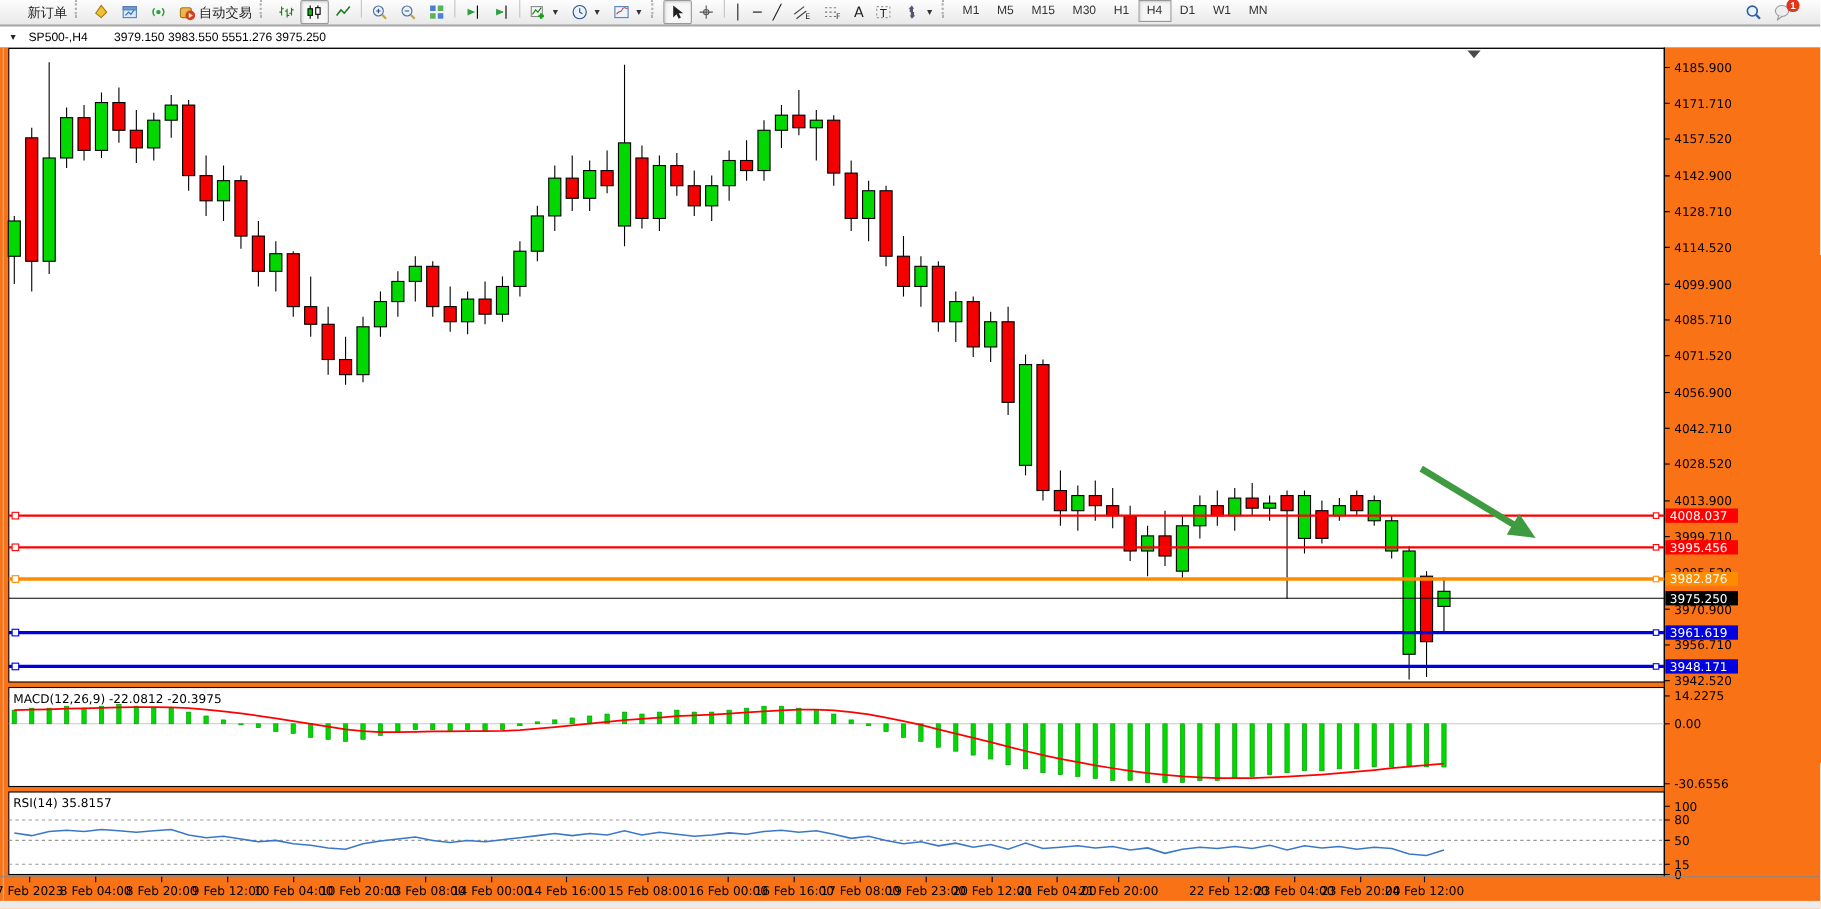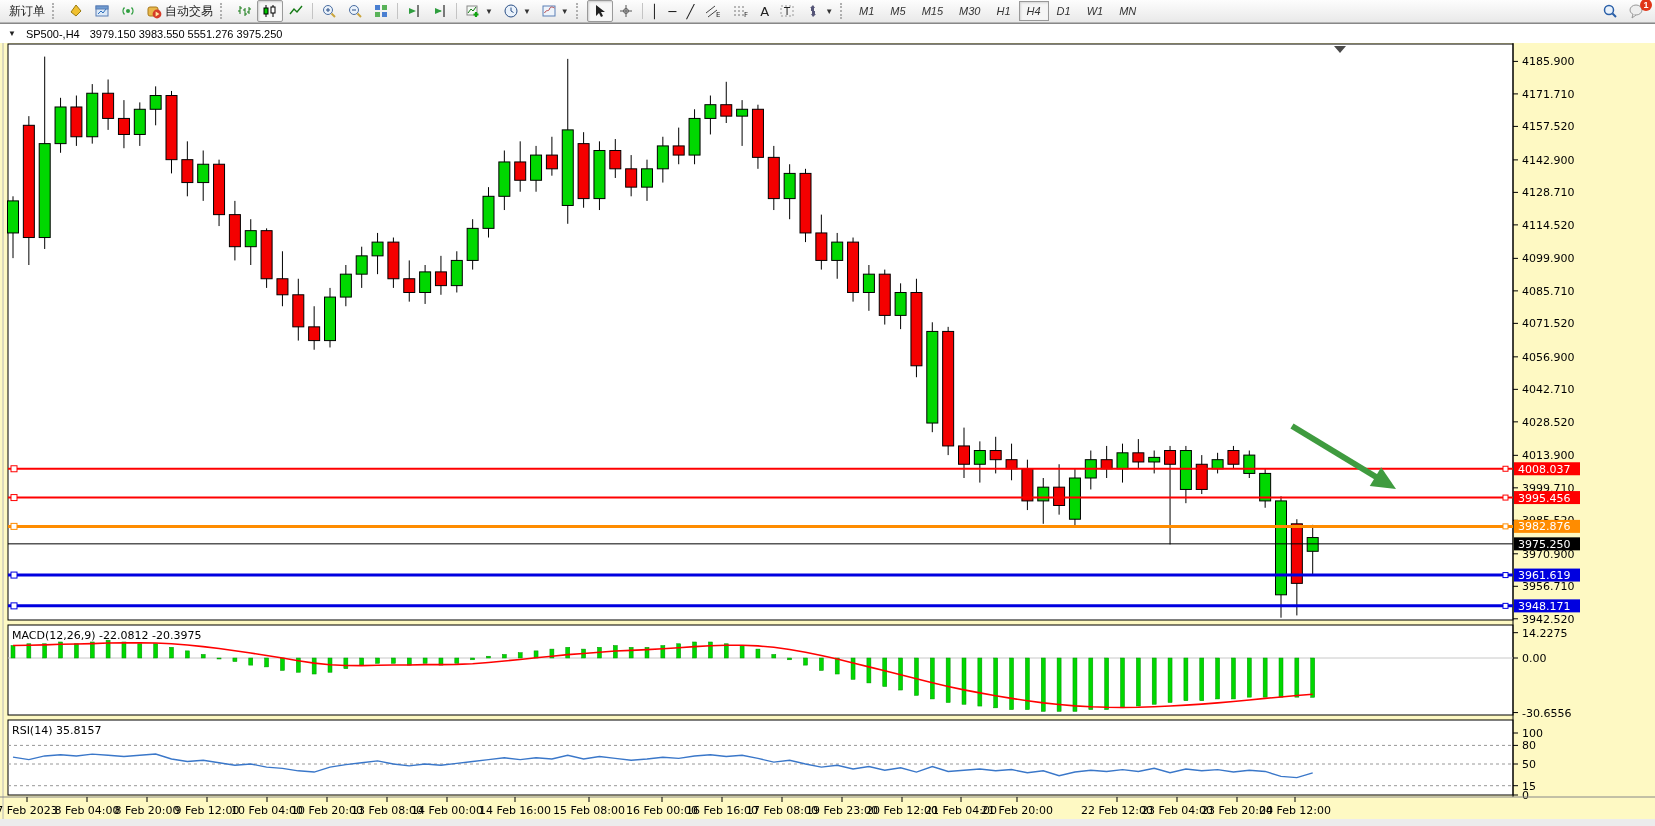--- a/index.html
+++ b/index.html
@@ -1,33 +1,33 @@
 <!DOCTYPE html>
 <html><head>
 <meta charset="utf-8">
 <style>
   html,body{margin:0;padding:0;}
   body{width:1655px;height:826px;background:#fff;font-family:"Liberation Sans","DejaVu Sans",sans-serif;overflow:hidden;position:relative;}
   
-  .toolbar{position:absolute;top:0;left:0;width:1655px;height:23px;background:linear-gradient(#fdfdfd,#e9e9e9);border-bottom:1px solid #b5b5b5;display:flex;align-items:center;padding:0 4px;box-sizing:border-box;font-size:12px;color:#222;}
+  .toolbar{position:absolute;top:0;left:0;width:1655px;height:23px;background:linear-gradient(#fdfdfd,#e9e9e9);border-bottom:1px solid #b5b5b5;display:flex;align-items:flex-start;padding:0 20px;box-sizing:border-box;font-size:12px;color:#222;}
   .tbtn{height:20px;display:flex;align-items:center;justify-content:center;gap:3px;padding:0 4px;border:1px solid transparent;border-radius:2px;white-space:nowrap;}
   .tbtn.active{background:#f7f7f7;border-color:#9a9a9a;box-shadow:inset 1px 1px 2px #cfcfcf;}
   .grip{width:5px;height:16px;border-left:2px dotted #b0b0b0;margin:0 4px 0 2px;}
   .sep{width:1px;height:16px;background:#c4c4c4;margin:0 3px;}
   .spacer{flex:1;}
   .caret{font-size:8px;color:#333;margin-left:1px;}
-  .tf-btn{height:18px;padding:0 7px;display:flex;align-items:center;font-size:11px;color:#333;border:1px solid transparent;font-style:italic;}
+  .tf-btn{height:18px;padding:0 7px;display:flex;align-items:center;font-size:11px;color:#333;border:1px solid transparent;}
   .tf-btn.active{border-color:#999;background:#f5f5f5;box-shadow:inset 1px 1px 2px #d5d5d5;}
   .badge{position:absolute;top:-4px;right:-6px;background:#e03518;color:#fff;border-radius:50%;width:12px;height:12px;font-size:9px;line-height:12px;text-align:center;font-weight:bold;}
   .iconwrap{position:relative;display:flex;align-items:center;}
   .glyph{font-family:"DejaVu Sans",sans-serif;font-size:13px;line-height:13px;}
   
   .chart-titlebar{position:absolute;top:23px;left:0;width:1655px;height:20px;background:#fff;border-top:1px solid #888;display:flex;align-items:center;font-size:11px;color:#000;padding-left:8px;box-sizing:border-box;gap:10px;}
   .chart-titlebar .tri{font-size:8px;color:#222;}
-  .chart-canvas{position:absolute;top:43px;left:0;width:1655px;height:783px;background:#fef9c3;}
+  .chart-canvas{position:absolute;top:43px;left:0;width:1655px;height:783px;background:#f97316;}
   svg text{font-family:"DejaVu Sans",sans-serif;}
 </style>
 </head>
 <body>
 
 <div class="toolbar">
   <div class="tbtn">
       <span>新订单</span>
     </div>
   <div class="grip"></div>
@@ -263,21 +263,21 @@
           <ellipse cx="8" cy="7" rx="6" ry="5" fill="#eee" stroke="#999"></ellipse>
           <path d="M5 11l-1 4 4-3" fill="#eee" stroke="#999"></path>
         </svg>
       <span class="badge">1</span>
     </span>
   </div>
 </div>
 
 <div class="chart-titlebar">
   <span class="tri">▼</span>
-  <span style="display:flex;gap:10px">
+  <span style="display:flex;gap:24px">
     <span>SP500-,H4</span>
     <span>3979.150 3983.550 5551.276 3975.250</span>
   </span>
 </div>
 
 <div class="chart-canvas">
   <svg id="chart-svg" width="1655" height="783">
       <line x1="3" y1="0" x2="3" y2="783" stroke="#b8b8b8"></line>
       <rect x="8" y="1" width="1505" height="576" fill="#fff" stroke="#000"></rect>
       <rect x="8" y="582" width="1505" height="90" fill="#fff" stroke="#000"></rect>

